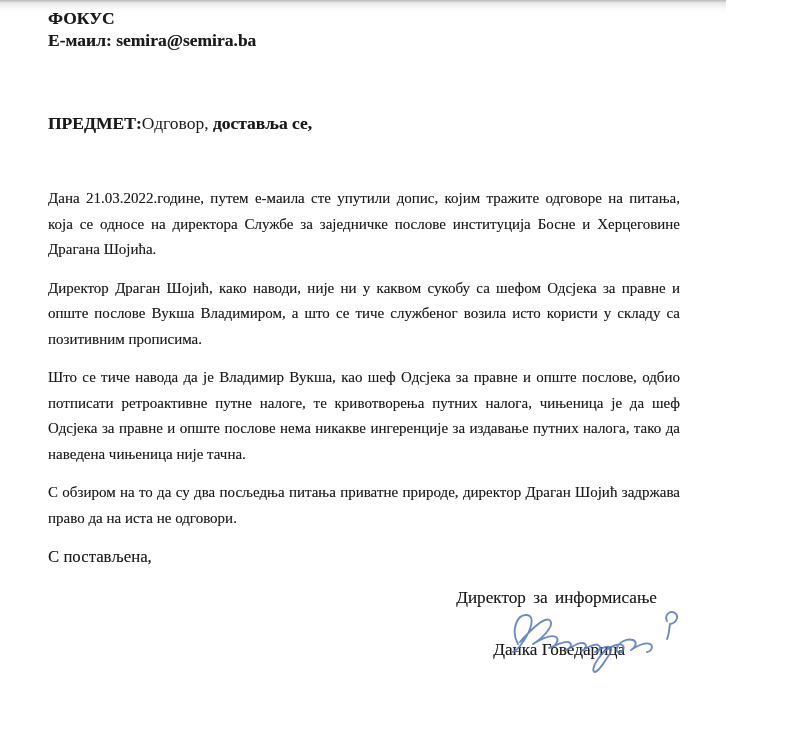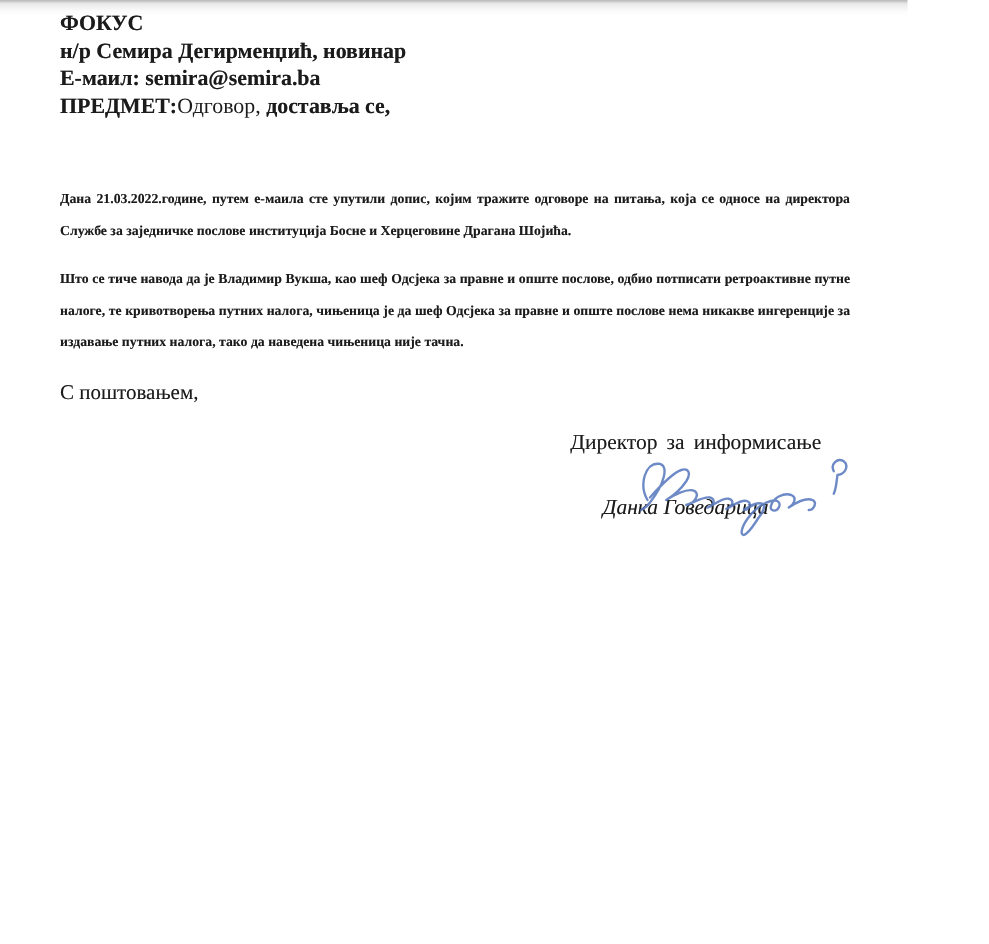--- a/index.html
+++ b/index.html
@@ -20,91 +20,91 @@
   .content {
     padding: 7px 46px 0 48px;
   }
   .recipient div {
     font-weight: bold;
     font-size: 17.5px;
     line-height: 22px;
     text-shadow: 0 0 0.5px rgba(20,20,20,0.55);
   }
   .subject {
+    margin-top: 61px;
     font-size: 17.5px;
     line-height: 22px;
     margin-bottom: 52px;
   }
   .subject .bold {
     font-weight: bold;
     text-shadow: 0 0 0.5px rgba(20,20,20,0.55);
   }
   p.body {
     margin: 0 0 13px 0;
-    font-size: 11px;
+    font-size: 15px;
     line-height: 25.5px;
     text-align: justify;
     text-shadow: 0 0 0.4px rgba(30,30,30,0.45);
-    font-weight: bold;
   }
   p.closing {
     margin: 13px 0 13px 0;
     font-size: 16.8px;
     line-height: 25.5px;
     text-shadow: 0 0 0.4px rgba(30,30,30,0.45);
   }
   .sig-block {
     position: relative;
     margin: 16px 23px 0 auto;
     width: max-content;
     font-size: 17.2px;
   }
   .sig-title {
     line-height: 24px;
     word-spacing: 3px;
     text-shadow: 0 0 0.4px rgba(30,30,30,0.45);
   }
   .sig-name {
     margin-top: 28px;
-    margin-left: 26px;
+    margin-left: 37px;
     line-height: 24px;
     text-shadow: 0 0 0.4px rgba(30,30,30,0.45);
-    font-style: italic;
   }
   .sig-script {
     position: absolute;
     left: 48px;
     top: 22px;
     width: 182px;
     height: 70px;
     z-index: 1;
     pointer-events: none;
     opacity: 0.88;
   }
 </style>
 </head>
 <body>
 
 <div class="page">
   <div class="content">
 
     <div class="recipient">
       <div>ФОКУС</div>
-      <div>н/р Семира Дегирменџић, новинар</div>
       <div>Е-маил: semira@semira.ba</div>
     </div>
 
     <div class="subject">
       <span class="bold">ПРЕДМЕТ:</span><span>Одговор,</span><span class="bold"> доставља се,</span>
     </div>
 
     <p class="body">Дана 21.03.2022.године, путем е-маила сте упутили допис, којим тражите одговоре на питања, која се односе на директора Службе за заједничке послове институција Босне и Херцеговине Драгана Шојића.</p>
+    <p class="body">Директор Драган Шојић, како наводи, није ни у каквом сукобу са шефом Одсјека за правне и опште послове Вукша Владимиром, а што се тиче службеног возила исто користи у складу са позитивним прописима.</p>
     <p class="body">Што се тиче навода да је Владимир Вукша, као шеф Одсјека за правне и опште послове, одбио потписати ретроактивне путне налоге, те кривотворења путних налога, чињеница је да шеф Одсјека за правне и опште послове нема никакве ингеренције за издавање путних налога, тако да наведена чињеница није тачна.</p>
+    <p class="body">С обзиром на то да су два посљедња питања приватне природе, директор Драган Шојић задржава право да на иста не одговори.</p>
 
-    <p class="closing">С поштовањем,</p>
+    <p class="closing">С постављена,</p>
 
     <div class="sig-block">
       <div class="sig-title">Директор за информисање</div>
 
       <svg class="sig-script" viewBox="0 0 182 70" fill="none" xmlns="http://www.w3.org/2000/svg">
         <path stroke-width="1.9" stroke-linecap="round" stroke-linejoin="round" d="M14,36 C7,24 12,6 23,7 C32,8 27,24 16,38 C14,41 11,43 9,44
              M16,34 C24,25 35,14 41,12 C47,10 49,15 45,21 C41,27 34,33 29,36
              C37,31 47,26 52,29 C56,32 51,39 45,40
              C51,38 59,33 64,34 C69,35 67,41 62,42
              C67,40 74,34 79,35 C84,36 82,42 77,43

